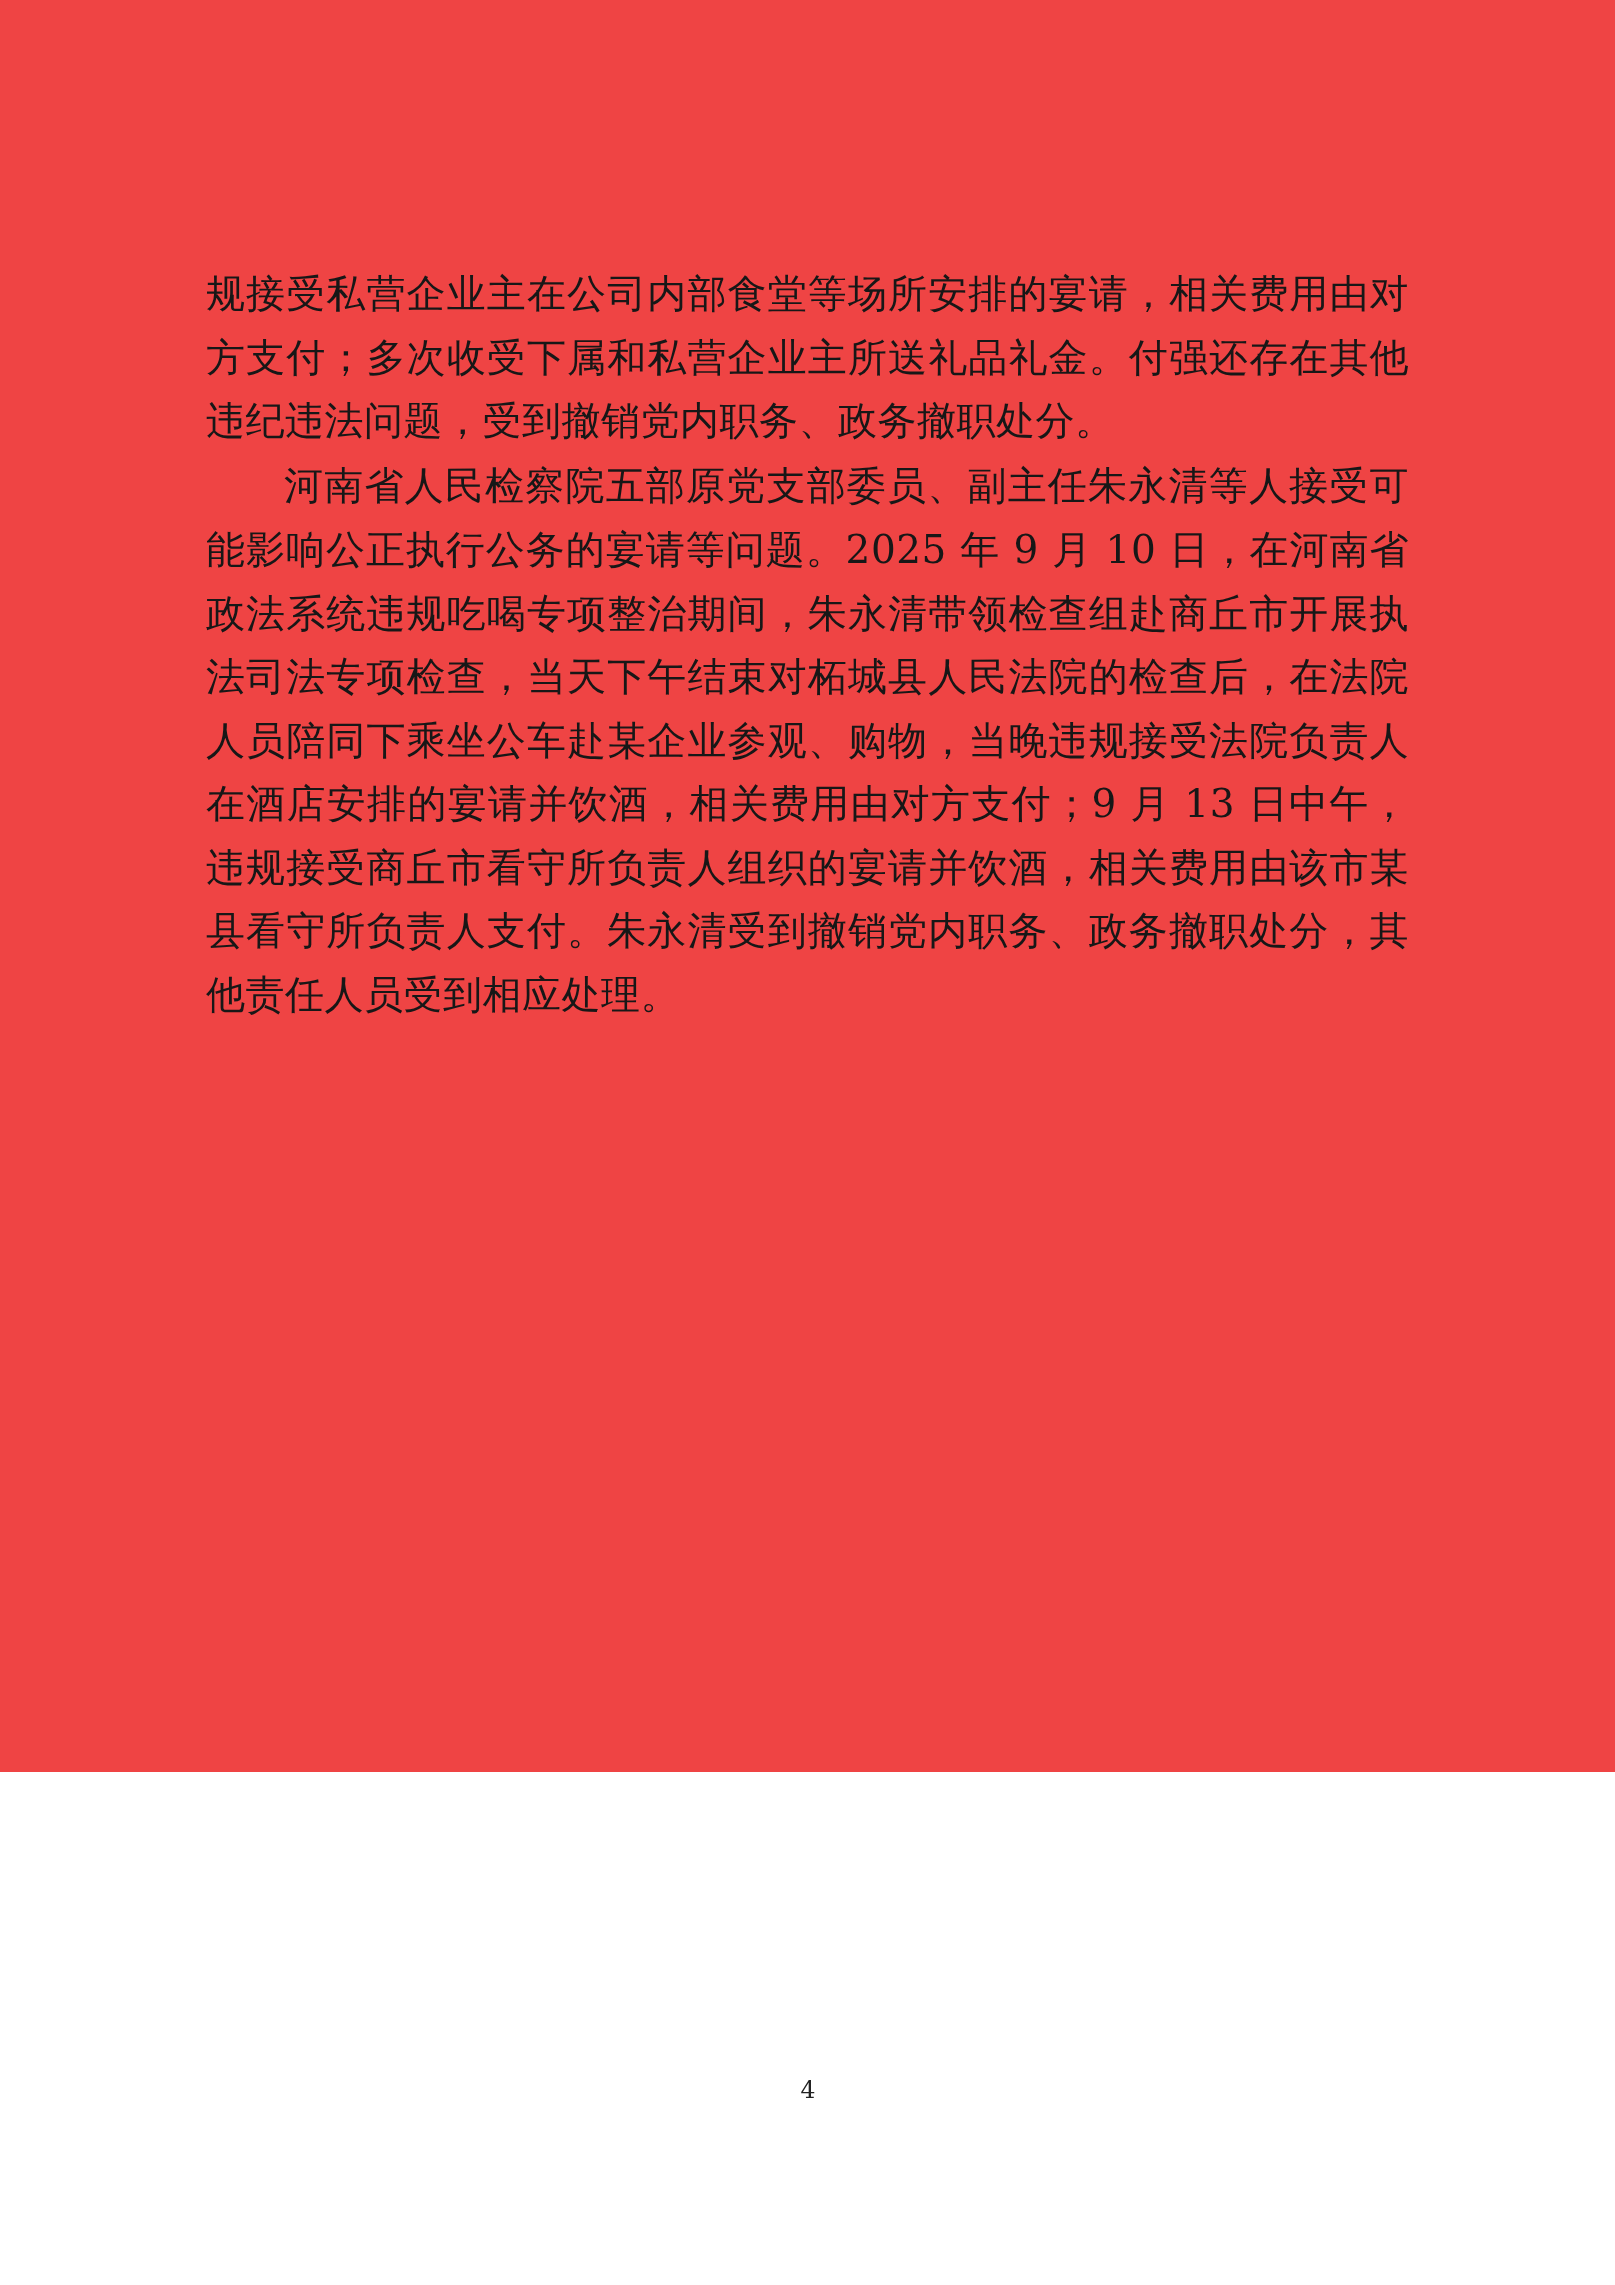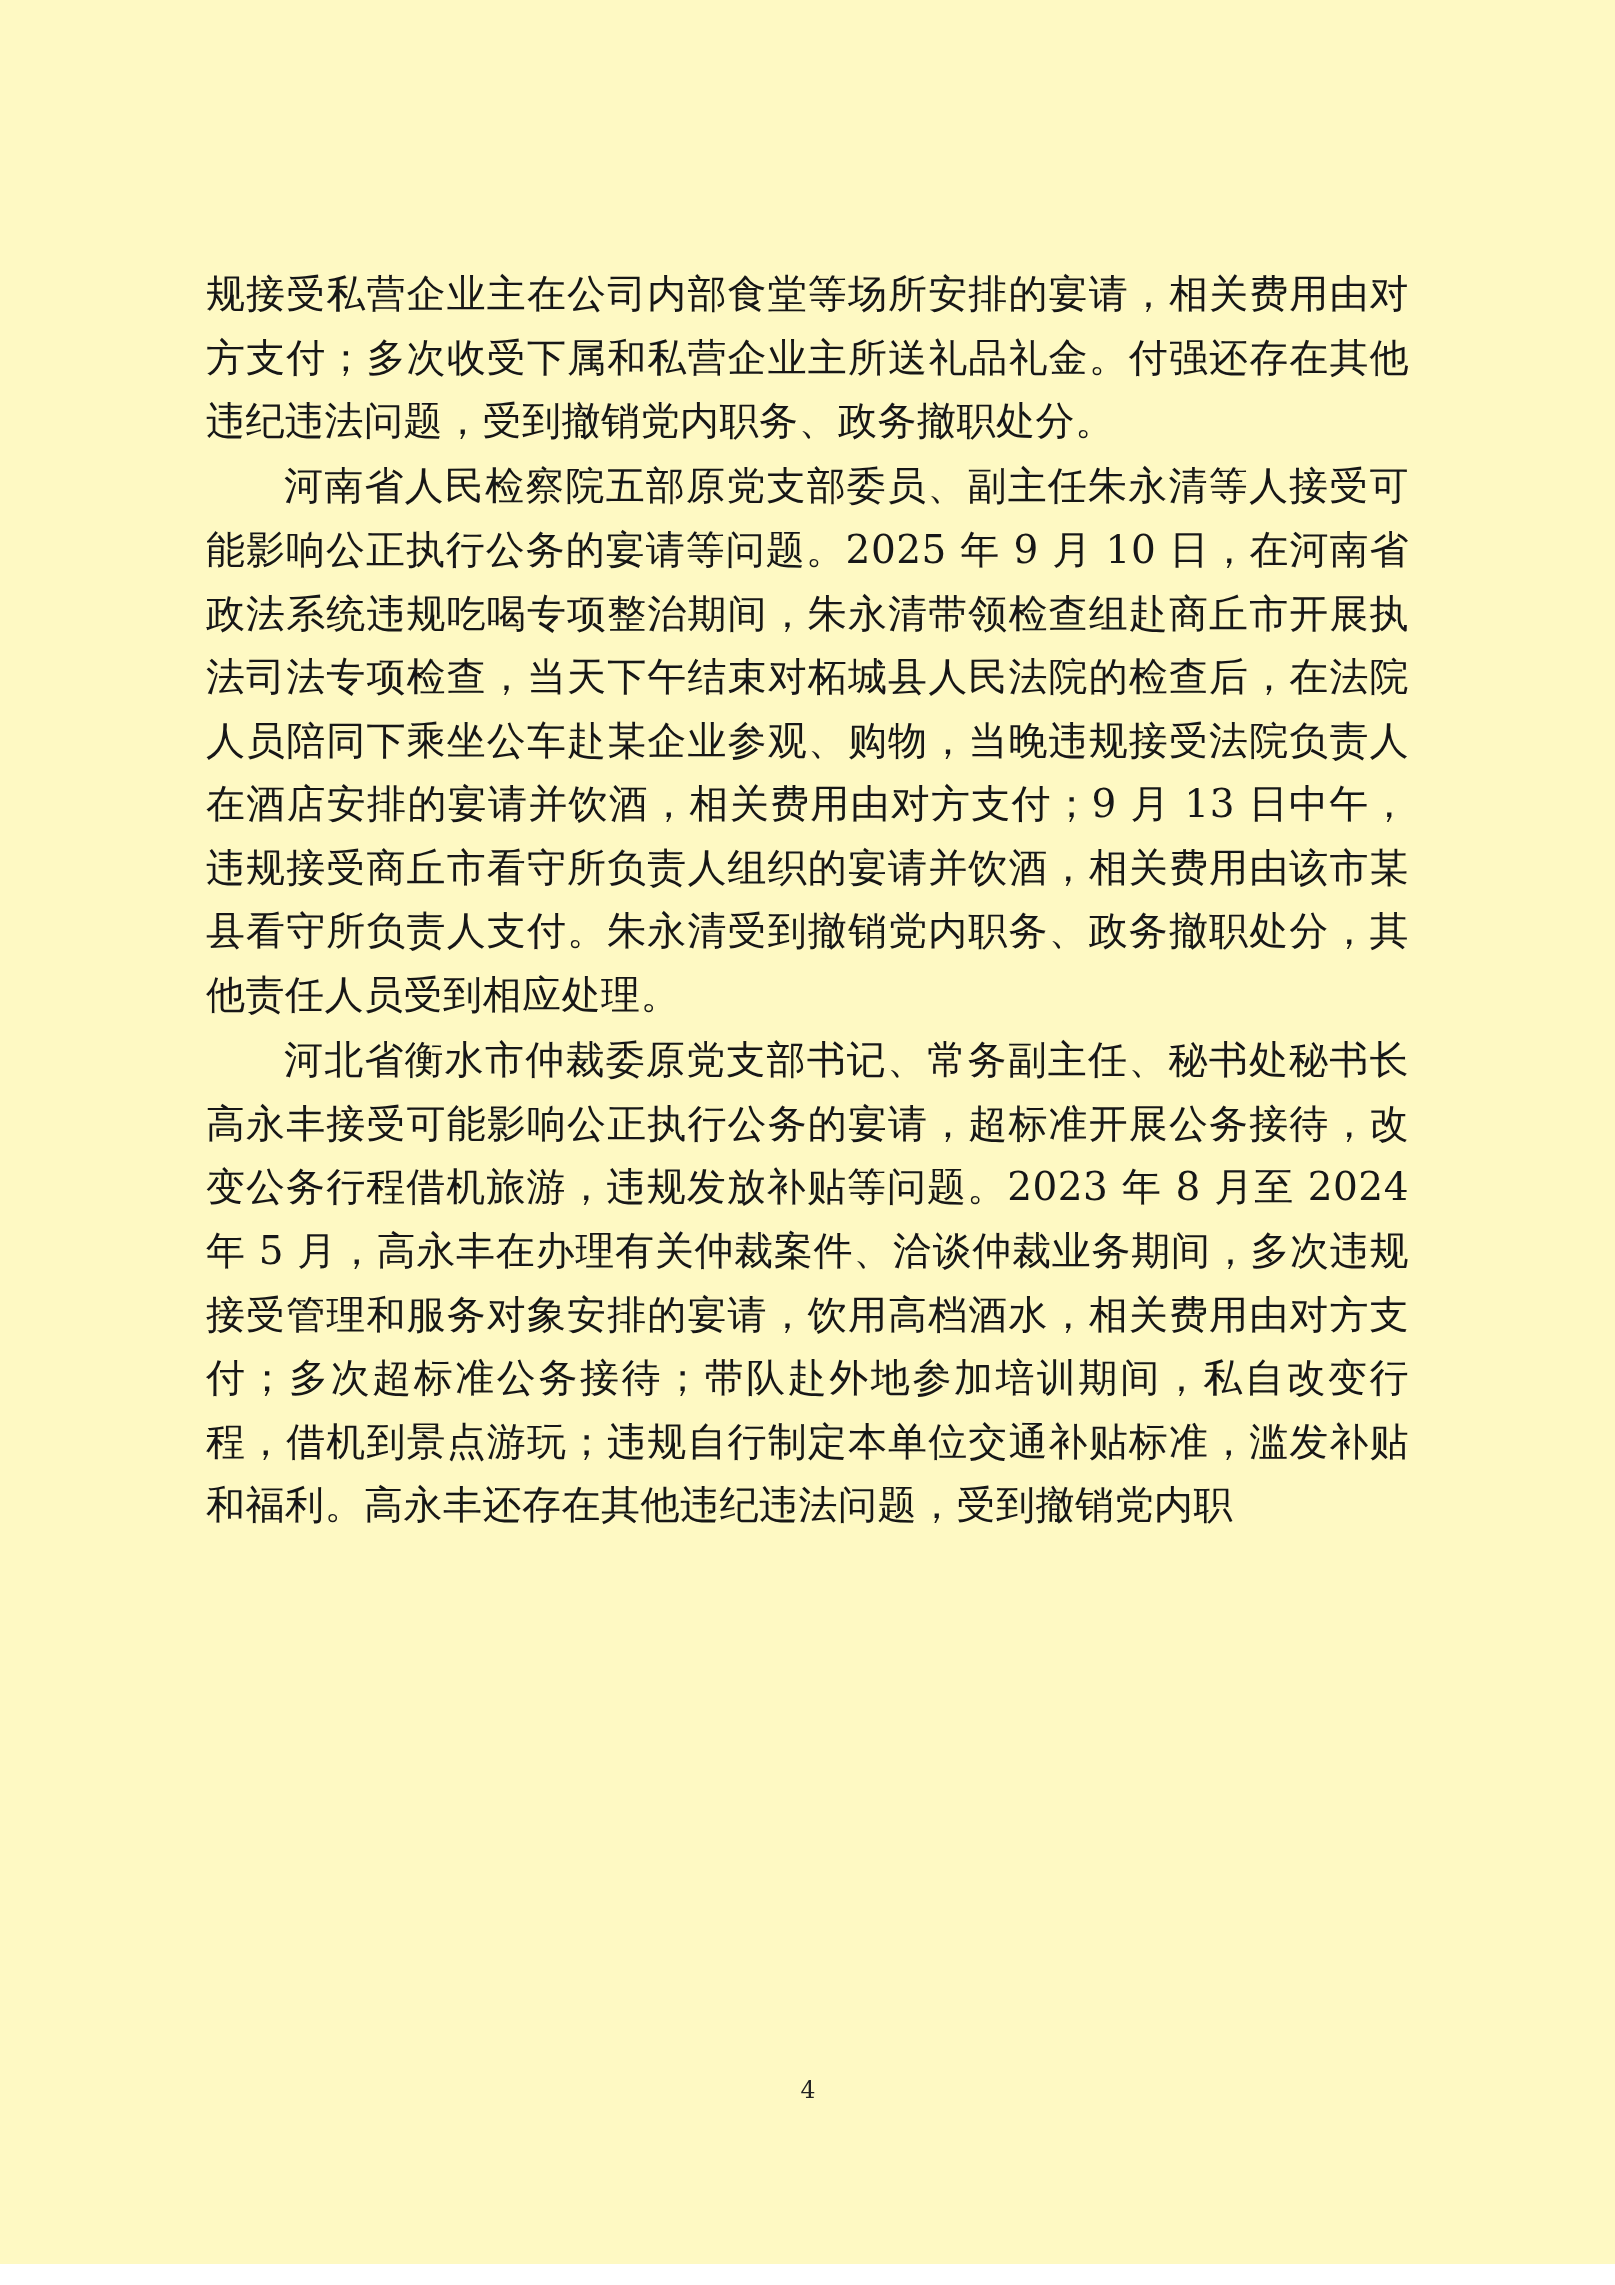--- a/index.html
+++ b/index.html
@@ -12,22 +12,22 @@
     height: 2286px;
     position: relative;
     font-family: "DejaVu Serif", "Liberation Serif", serif;
     color: #141414;
     overflow: hidden;
   }
   .page {
     position: absolute;
     top: 0; left: 0;
     width: 1616px;
-    height: 2264px;
-    background: #fef9c3;
+    height: 1772px;
+    background: #ef4444;
   }
   .content {
     position: absolute;
     left: 206px;
     top: 262px;
     width: 1203px;
   }
   .para {
     font-size: 39px;
     line-height: 1.63;
@@ -52,17 +52,16 @@
     font-family: "DejaVu Serif", "Liberation Serif", serif;
   }
 </style>
 </head>
 <body>
 
 <div class="page">
   <div class="content">
     <p class="para">规接受私营企业主在公司内部食堂等场所安排的宴请，相关费用由对方支付；多次收受下属和私营企业主所送礼品礼金。付强还存在其他违纪违法问题，受到撤销党内职务、政务撤职处分。</p>
     <p class="para indent">河南省人民检察院五部原党支部委员、副主任朱永清等人接受可能影响公正执行公务的宴请等问题。2025 年 9 月 10 日，在河南省政法系统违规吃喝专项整治期间，朱永清带领检查组赴商丘市开展执法司法专项检查，当天下午结束对柘城县人民法院的检查后，在法院人员陪同下乘坐公车赴某企业参观、购物，当晚违规接受法院负责人在酒店安排的宴请并饮酒，相关费用由对方支付；9 月 13 日中午，违规接受商丘市看守所负责人组织的宴请并饮酒，相关费用由该市某县看守所负责人支付。朱永清受到撤销党内职务、政务撤职处分，其他责任人员受到相应处理。</p>
-    <p class="para indent">河北省衡水市仲裁委原党支部书记、常务副主任、秘书处秘书长高永丰接受可能影响公正执行公务的宴请，超标准开展公务接待，改变公务行程借机旅游，违规发放补贴等问题。2023 年 8 月至 2024 年 5 月，高永丰在办理有关仲裁案件、洽谈仲裁业务期间，多次违规接受管理和服务对象安排的宴请，饮用高档酒水，相关费用由对方支付；多次超标准公务接待；带队赴外地参加培训期间，私自改变行程，借机到景点游玩；违规自行制定本单位交通补贴标准，滥发补贴和福利。高永丰还存在其他违纪违法问题，受到撤销党内职</p>
   </div>
   <div class="page-number">4</div>
 </div>
 
 
 </body></html>

